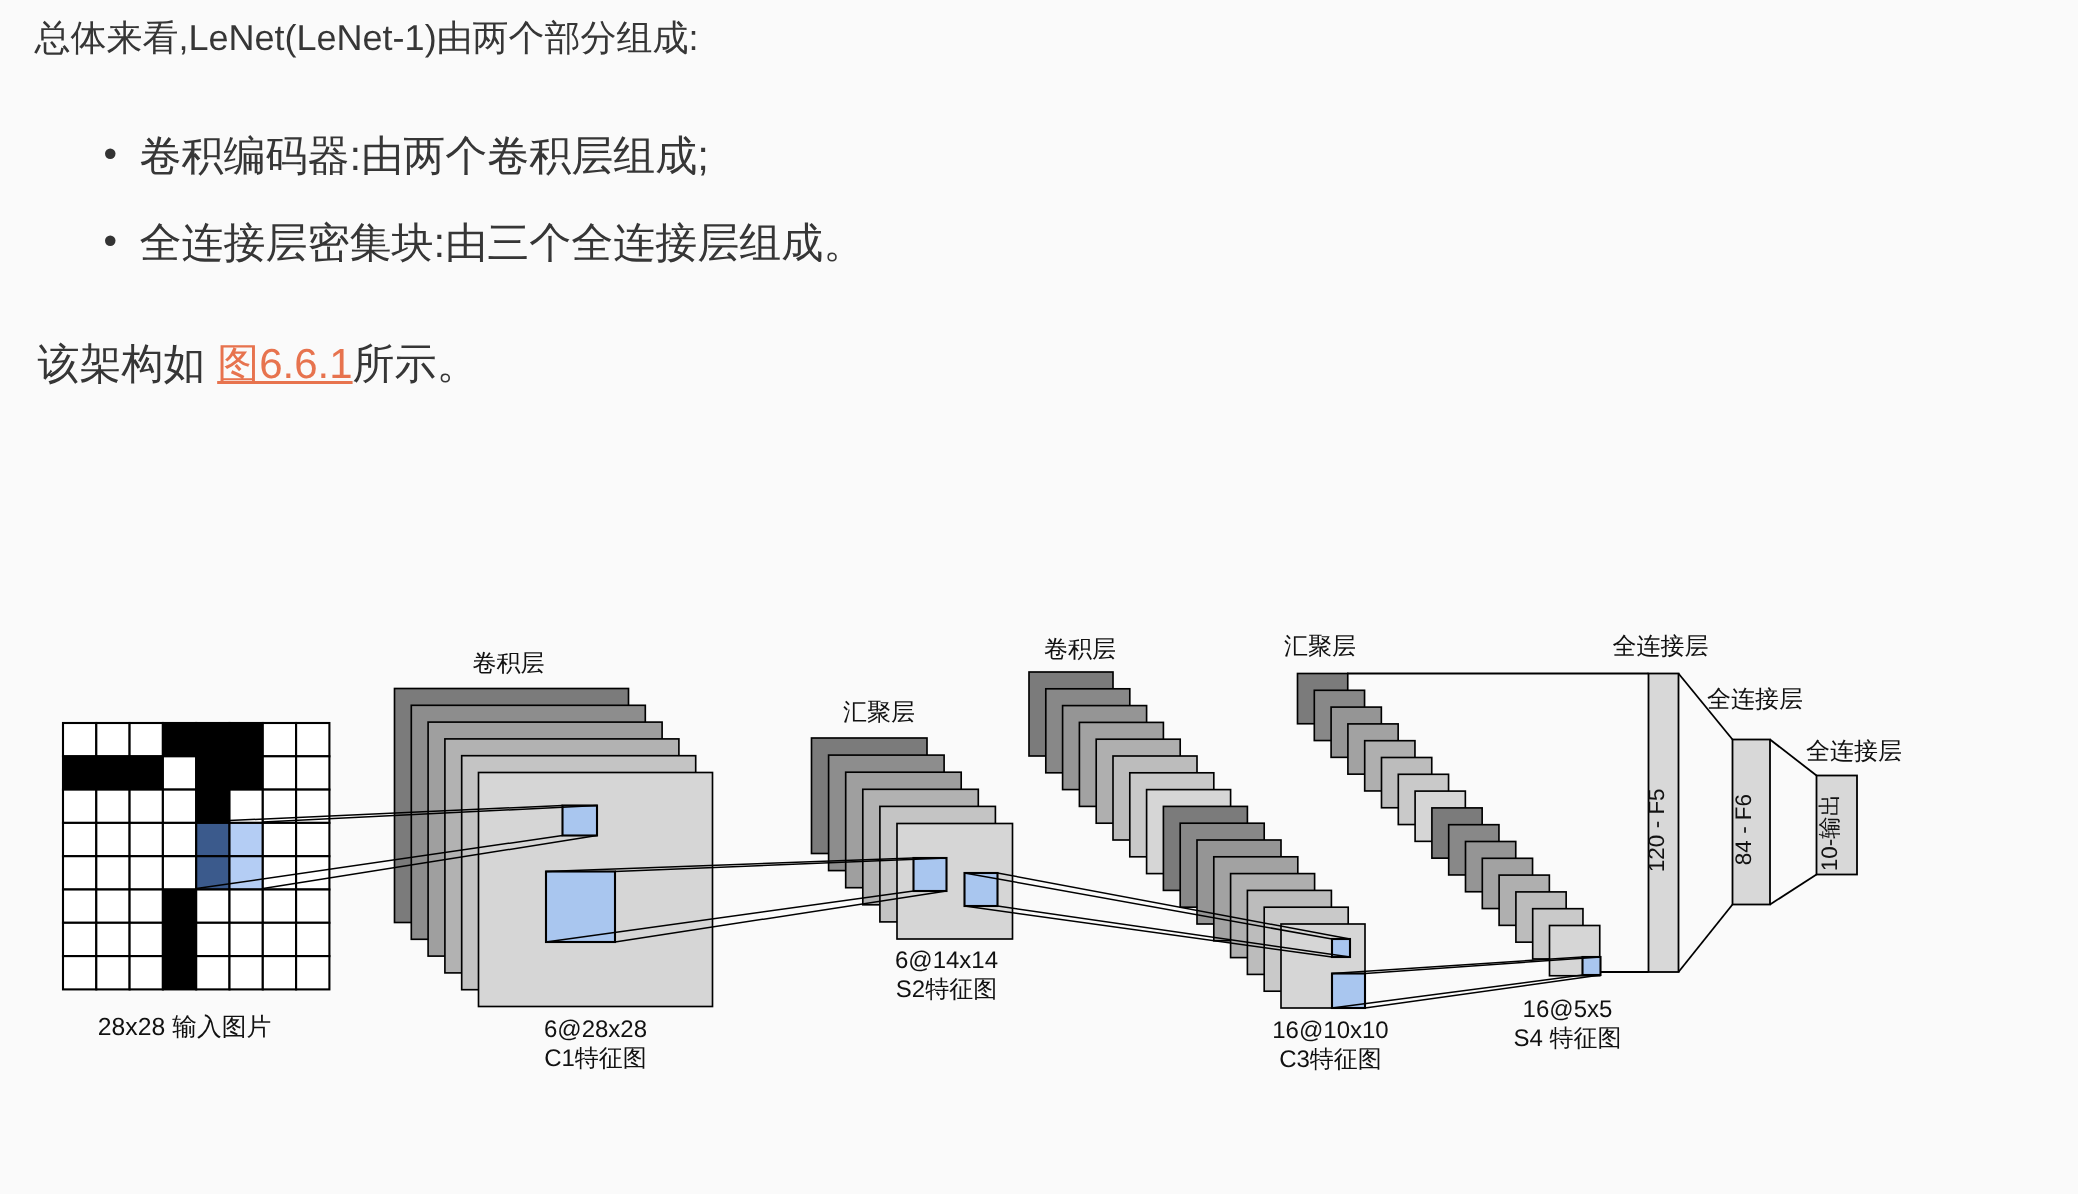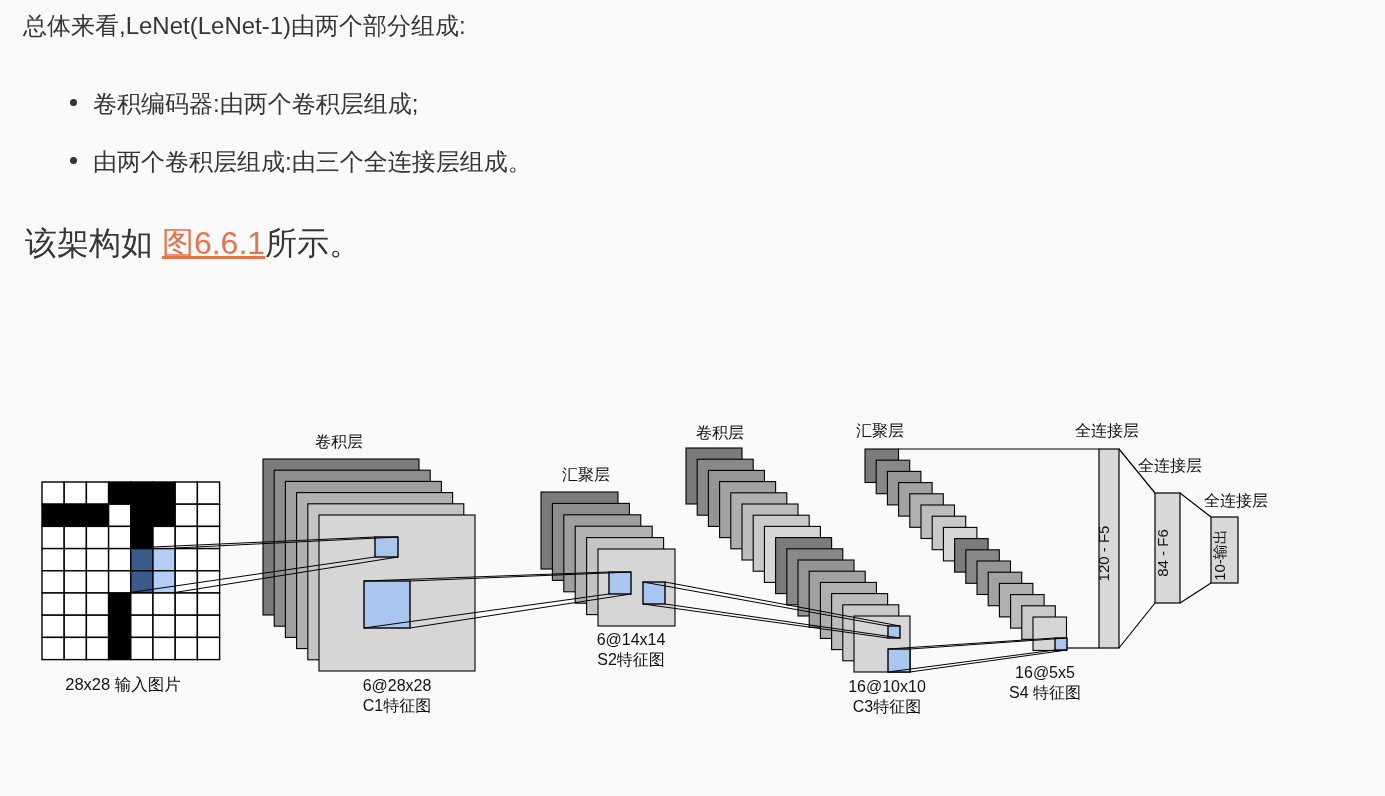--- a/index.html
+++ b/index.html
@@ -5,26 +5,26 @@
   html,body{margin:0;padding:0;}
   body{
     width:1385px;height:796px;position:relative;overflow:hidden;
     background:#fafafa;color:#363636;
     font-family:"Liberation Sans","DejaVu Sans",sans-serif;
   }
   .content{position:absolute;left:23px;top:0;width:1100px;}
   .intro{margin:10px 0 0 0;font-size:24px;line-height:32px;}
   ul.points{list-style:none;margin:46px 0 0 47px;padding:0;}
   ul.points li{
-    position:relative;padding-left:23px;font-size:24px;line-height:32px;margin:0 0 26px 0;
+    position:relative;padding-left:23px;font-size:28px;line-height:32px;margin:0 0 26px 0;
   }
   ul.points li .dot{
     position:absolute;left:0;top:11px;width:7px;height:7px;border-radius:50%;background:#333;
   }
-  .arch{margin:49px 0 0 2px;font-size:32px;line-height:32px;}
+  .arch{margin:49px 0 0 2px;font-size:28px;line-height:32px;}
   .arch a{color:#e7734e;text-decoration:underline;cursor:pointer;}
   #figure-wrap{position:absolute;left:0;top:0;width:1385px;height:796px;}
   svg text{font-family:"Liberation Sans","DejaVu Sans",sans-serif;}
 </style>
 </head>
 <body>
 
 <div id="figure-wrap">
   <svg id="fig-svg" width="1385" height="796" viewBox="0 0 1385 796">
       <rect x="263.0" y="459.0" width="156" height="156" fill="rgb(123,123,123)" stroke="#000000" stroke-width="1.1"></rect>
@@ -189,17 +189,17 @@
     </svg>
 </div>
 
 <div class="content">
   <p class="intro">总体来看,LeNet(LeNet-1)由两个部分组成:</p>
   <ul class="points">
     <li>
       <span class="dot"></span><span>卷积编码器:由两个卷积层组成;</span>
     </li>
     <li>
-      <span class="dot"></span><span>由两个卷积层组成:由三个全连接层组成。</span>
+      <span class="dot"></span><span>全连接层密集块:由三个全连接层组成。</span>
     </li>
   </ul>
   <p class="arch"><span>该架构如 </span><a href="#">图6.6.1</a><span>所示。</span></p>
 </div>
 
 </body></html>

